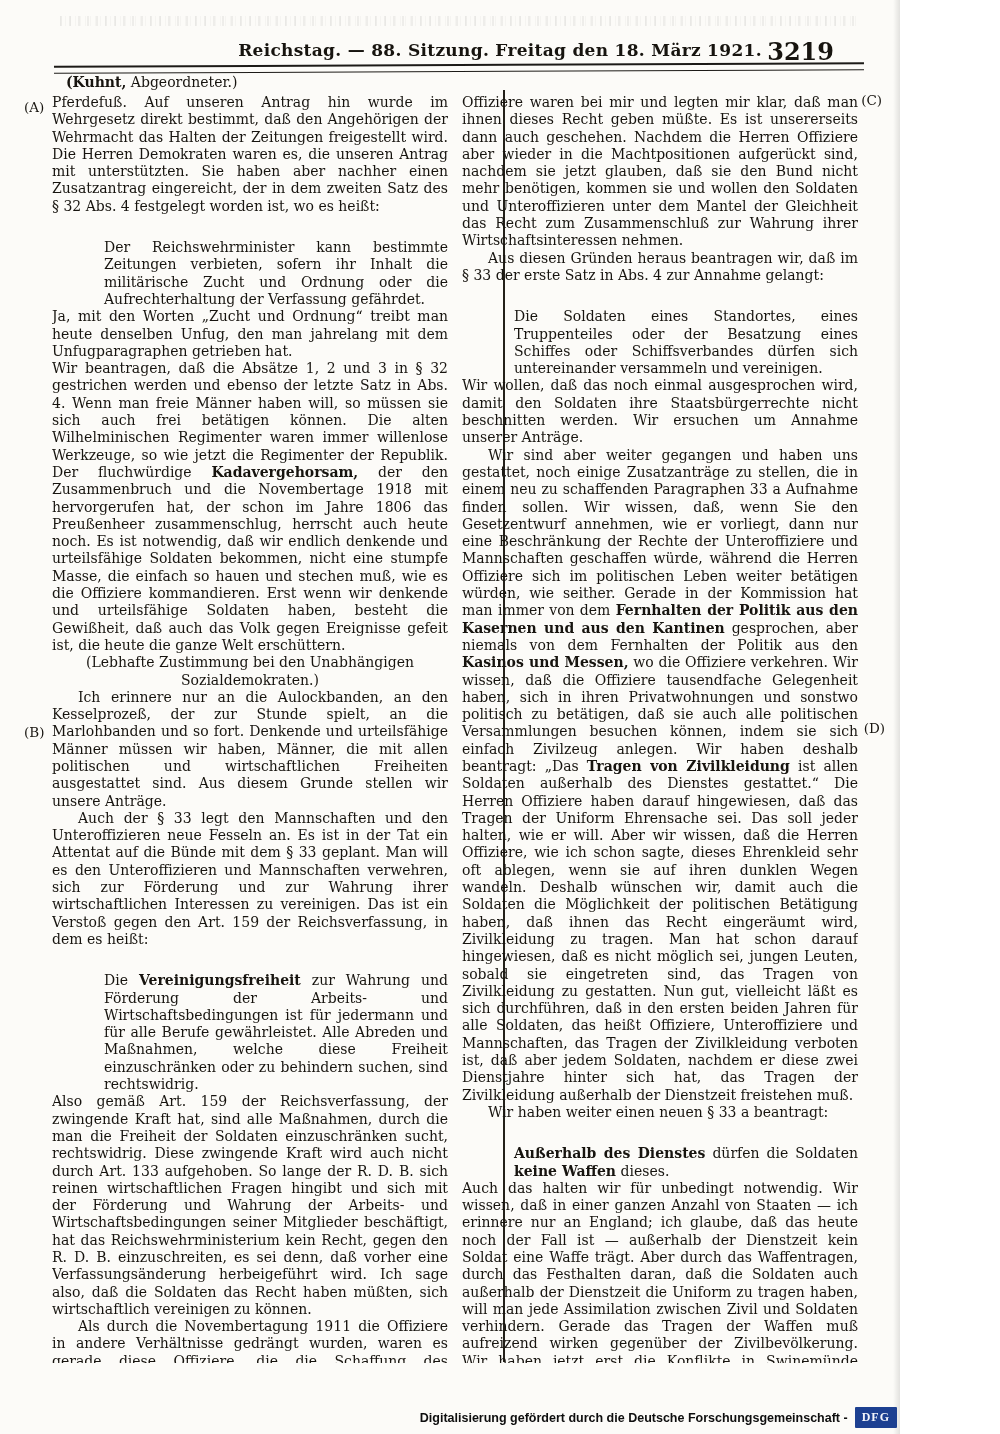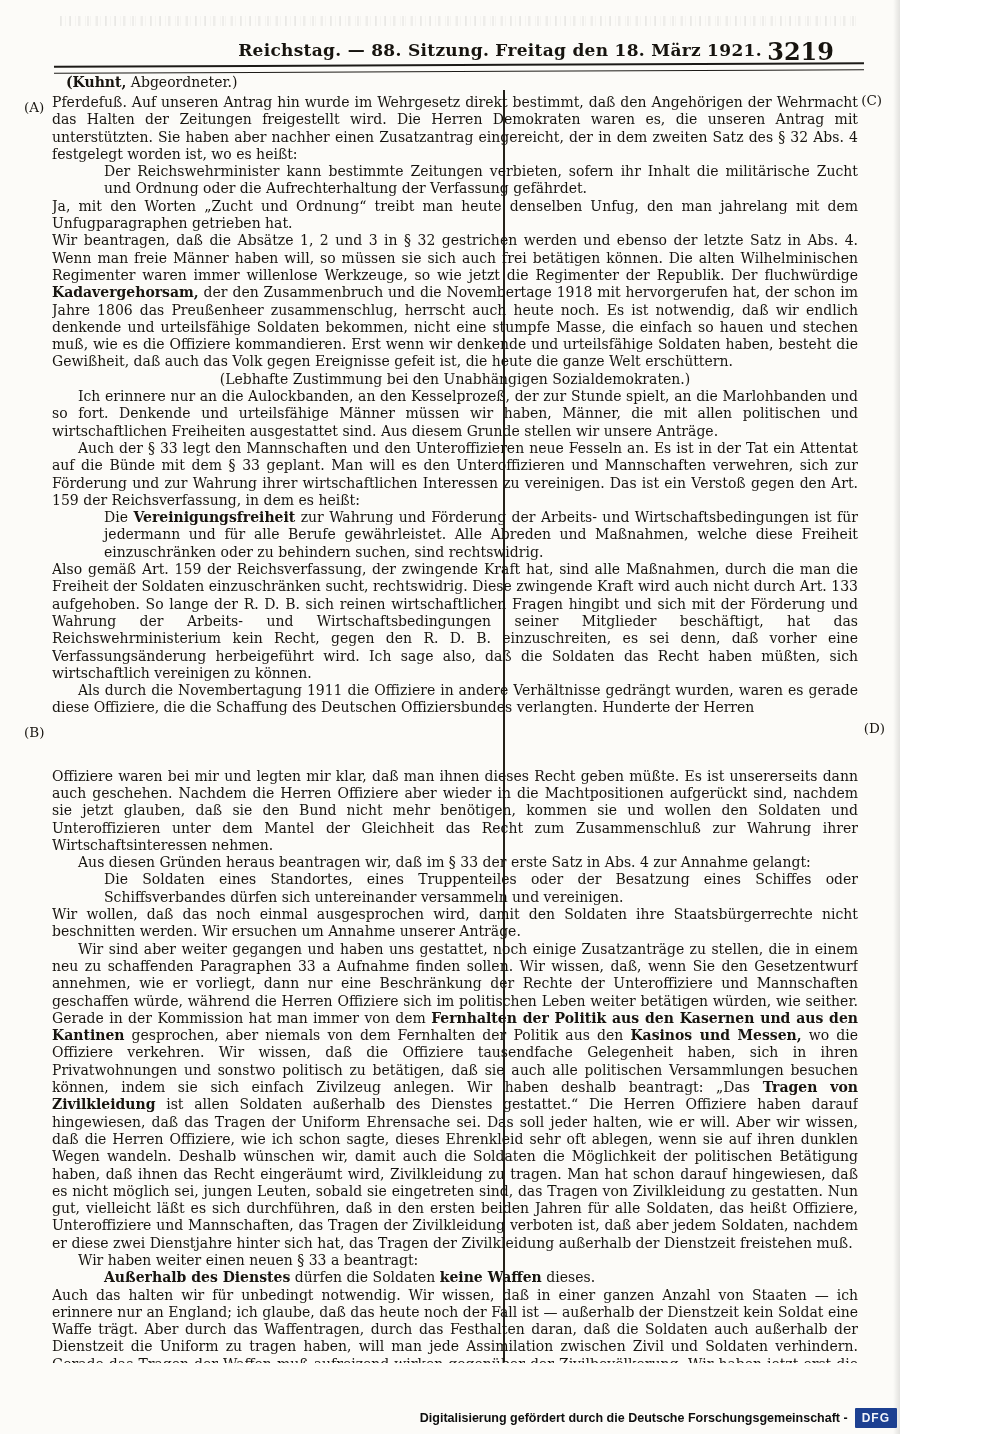--- a/index.html
+++ b/index.html
@@ -31,53 +31,53 @@
     position:absolute;top:37px;right:66px;
     font-size:24px;font-weight:bold;
   }
   .double-rule{
     position:absolute;top:64px;left:54px;right:36px;height:5px;
     border-top:2.5px solid #1c1a17;border-bottom:1.5px solid #1c1a17;
     transform:rotate(-0.25deg);
   }
   .columns{
     position:absolute;top:73px;left:52px;right:42px;height:1290px;
-    display:flex;gap:30px;overflow:hidden;flex-direction:column;
+    display:flex;gap:14px;overflow:hidden;
   }
   .column{flex:1 1 0;min-width:0;}
   .column-divider{
     position:absolute;top:90px;left:503px;width:1.5px;height:1272px;
     background:#232019;
   }
   .speaker-note{
     font-size:14px;line-height:19px;padding-left:14px;margin-bottom:2px;
   }
   .speaker-note .b{font-weight:bold;}
   .col-right{padding-top:21px;}
   .para{
     margin:0;font-size:14px;line-height:17.3px;text-align:justify;
   }
   .para.flush{text-indent:0;}
   .para.indent{text-indent:26px;}
-  .para.quote{padding-left:52px;text-indent:0;}
+  .para.quote{padding-left:52px;text-indent:0;margin-top:24px;}
   .para.center{text-align:center;}
   .b{font-weight:bold;}
   .footnote{
     text-align:right;padding-right:86px;margin-top:2px;
     font-size:13.5px;font-weight:normal;letter-spacing:.5px;
   }
   .footer-bar{
     position:absolute;right:3px;bottom:6px;
     display:flex;align-items:center;gap:7px;
     font-family:"Liberation Sans", sans-serif;
     font-size:12.5px;font-weight:bold;color:#0e0e0e;
   }
   .dfg-logo{
     display:inline-block;background:#1d4091;color:#f2f4fa;
-    font-family:Liberation Sans, sans-serif;
+    font-family:Liberation Serif, serif;
     font-size:12px;font-weight:bold;letter-spacing:1px;
     padding:3px 7px;border-radius:1px;
   }
   .margin-marker{
     position:absolute;font-size:13.5px;color:#17140f;
     font-family:"DejaVu Serif", serif;
   }
   .marker-a{left:24px;top:99px;}
   .marker-b{left:24px;top:724px;}
   .marker-c{right:18px;top:92px;}

